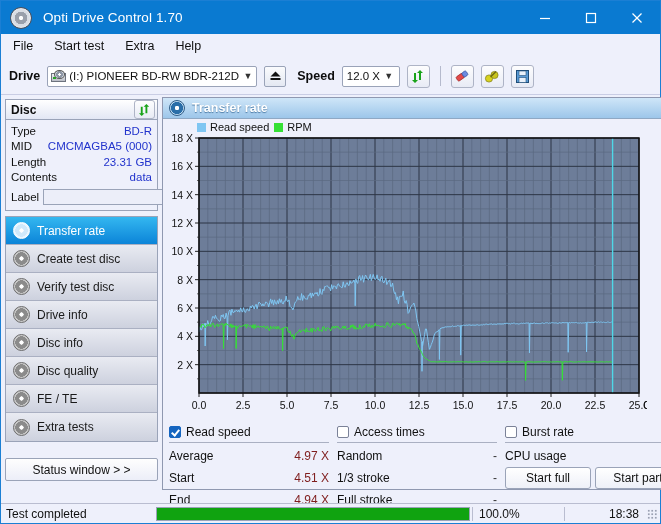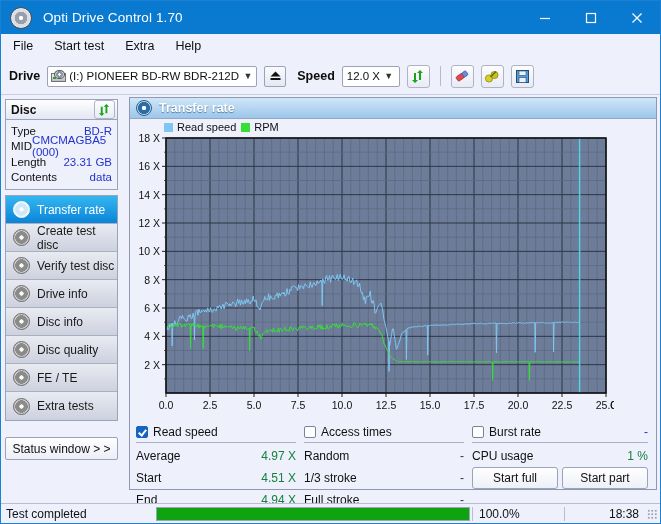--- a/index.html
+++ b/index.html
@@ -41,21 +41,21 @@
   .drvicon .led{position:absolute;left:2px;top:7px;width:3px;height:2px;background:#27a327;}
   .drvicon .disc{position:absolute;left:3px;top:0;width:9px;height:7px;border-radius:50%;
                  background:radial-gradient(circle,#fff 0 20%,#8e97a5 25% 60%,#cfd5dd 62% 100%);border:1px solid #555;}
   .tbtn{width:23px;height:23px;border:1px solid #aeb4c6;border-radius:3px;background:linear-gradient(#fdfdfe,#e8ebf5);
         display:flex;align-items:center;justify-content:center;box-sizing:border-box;}
   .sep{width:1px;height:20px;background:#b5bacd;margin:0 3px;}
   .eject{width:22px;height:21px;border:1px solid #9aa3b8;border-radius:2px;background:linear-gradient(#fafbfd,#e4e8f2);
          display:flex;align-items:center;justify-content:center;box-sizing:border-box;}
 
   
-  .content{display:flex;height:398px;gap:7px;}
+  .content{display:flex;height:398px;}
   .leftcol{width:160px;padding:4px 3px 0 4px;box-sizing:border-box;}
   .rightcol{flex:1;padding:2px 3px 0 1px;box-sizing:border-box;}
 
   
   .panel{border:1px solid #9aa3b8;background:#eef0fb;box-sizing:border-box;}
   .panelhead{height:19px;background:linear-gradient(#ffffff,#e3e7f4);border-bottom:1px solid #9aa3b8;
              display:flex;align-items:center;justify-content:space-between;padding:0 2px 0 5px;}
   .panelhead .t{font-weight:bold;font-size:12px;color:#111;}
   .rowlist{padding:3px 5px 4px 5px;}
   .drow{display:flex;justify-content:space-between;align-items:center;height:15.5px;font-size:11.5px;}
@@ -100,21 +100,21 @@
   .scol{padding-right:8px;}
   .chead{display:flex;align-items:center;gap:5px;border-bottom:1px solid #aab0c2;padding-bottom:3px;margin-bottom:2px;}
   .cbox{width:12px;height:12px;border:1px solid #7b8298;background:#fff;box-sizing:border-box;border-radius:2px;}
   .cbox.on{background:#1565c0;border-color:#1565c0;position:relative;}
   .cbox.on:after{content:"";position:absolute;left:3px;top:1px;width:3px;height:6px;border:solid #fff;
                  border-width:0 2px 2px 0;transform:rotate(40deg);}
   .chead .t{font-size:12px;color:#111;}
   .chead .r{margin-left:auto;font-size:12px;color:#2233cc;}
   .srow{display:flex;justify-content:space-between;height:22px;align-items:center;font-size:12px;}
   .srow .k{color:#111;}
-  .srow .v{color:#15803d;}
+  .srow .v{color:#7f1d1d;}
   .srow .v.dash{color:#333;}
   .btncol{display:flex;flex-direction:row;align-items:flex-end;gap:4px;}
   .actbtn{width:86px;height:22px;border:1px solid #9aa3b8;border-radius:3px;background:linear-gradient(#ffffff,#eef0f8);
           display:flex;align-items:center;justify-content:center;font-size:12px;color:#111;box-sizing:border-box;}
 
   
   .statusbar{position:absolute;left:0;bottom:0;width:659px;height:20px;background:#eef0fb;
              border-top:1px solid #b9bdd0;display:flex;align-items:center;box-sizing:border-box;}
   .sb-text{width:148px;padding-left:5px;font-size:12px;color:#111;}
   .sb-prog{flex:1;height:14px;margin:0 2px;border:1px solid #9aa3b8;background:#fff;box-sizing:border-box;position:relative;}
@@ -235,20 +235,30 @@
             <span class="k">MID</span>
             <span class="v">CMCMAGBA5 (000)</span>
           </div>
           <div class="drow">
             <span class="k">Length</span>
             <span class="v">23.31 GB</span>
           </div>
           <div class="drow">
             <span class="k">Contents</span>
             <span class="v">data</span>
+          </div>
+          <div class="lblrow">
+            <span class="k">Label</span>
+            <input class="txtin" value="" style="">
+            <div class="smallbtn">
+              <svg width="14" height="14" viewBox="0 0 16 16">
+                <circle cx="8" cy="8" r="6.4" fill="#e2e07a" stroke="#8c8a33" stroke-width="1"></circle>
+                <circle cx="8" cy="8" r="2.1" fill="#f7f7e8" stroke="#8c8a33" stroke-width=".7"></circle>
+              </svg>
+            </div>
           </div>
         </div>
       </div>
 
       <div class="nav">
         <div class="navitem active">
           <div class="navicon"></div>
           <span>Transfer rate</span>
         </div>
         <div class="navitem">

